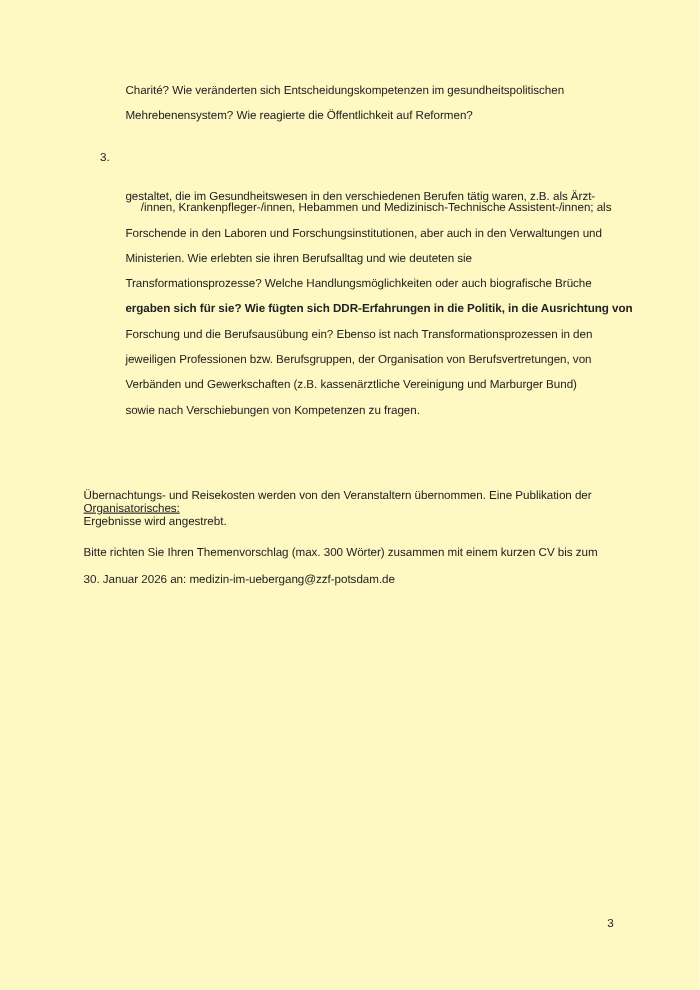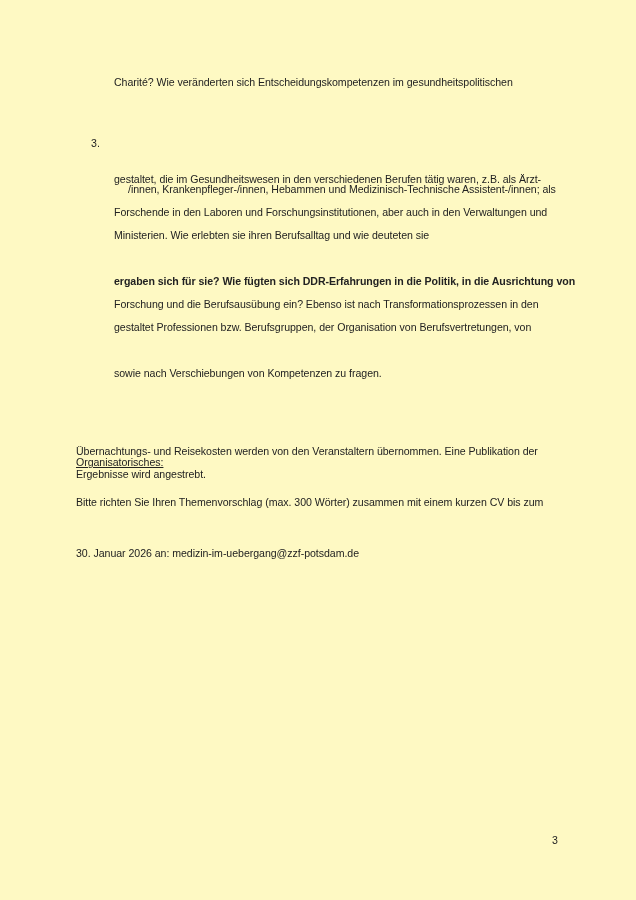--- a/index.html
+++ b/index.html
@@ -47,33 +47,36 @@
       font-size: 10.6px;
       line-height: 14px;
     }
   </style>
 </head>
 <body>
 
 <div class="page">
 
   <div class="line indent" style="top:75px;">Charité? Wie veränderten sich Entscheidungskompetenzen im gesundheitspolitischen</div>
+  <div class="line indent" style="top:98px;">Mehrebenensystem? Wie reagierte die Öffentlichkeit auf Reformen?</div>
 
   <div class="list-num" style="top:136px;">3.</div>
   <div class="line indent" style="top:172px;">gestaltet, die im Gesundheitswesen in den verschiedenen Berufen tätig waren, z.B. als Ärzt-</div>
   <div class="line indent" style="top:182px;margin-left:14px;">/innen, Krankenpfleger-/innen, Hebammen und Medizinisch-Technische Assistent-/innen; als</div>
   <div class="line indent" style="top:228px;">Ministerien. Wie erlebten sie ihren Berufsalltag und wie deuteten sie</div>
   <div class="line indent" style="top:205px;">Forschende in den Laboren und Forschungsinstitutionen, aber auch in den Verwaltungen und</div>
+  <div class="line indent" style="top:251px;">Transformationsprozesse? Welche Handlungsmöglichkeiten oder auch biografische Brüche</div>
   <div class="line indent" style="top:274px;font-weight:bold;">ergaben sich für sie? Wie fügten sich DDR-Erfahrungen in die Politik, in die Ausrichtung von</div>
   <div class="line indent" style="top:297px;">Forschung und die Berufsausübung ein? Ebenso ist nach Transformationsprozessen in den</div>
-  <div class="line indent" style="top:320px;">gestaltet Professionen bzw. Berufsgruppen, der Organisation von Berufsvertretungen, von</div>
+  <div class="line indent" style="top:320px;">jeweiligen Professionen bzw. Berufsgruppen, der Organisation von Berufsvertretungen, von</div>
+  <div class="line indent" style="top:343px;">Verbänden und Gewerkschaften (z.B. kassenärztliche Vereinigung und Marburger Bund)</div>
   <div class="line indent" style="top:366px;">sowie nach Verschiebungen von Kompetenzen zu fragen.</div>
 
   <div class="line body-left underline" style="top:411px;">Organisatorisches:</div>
 
   <div class="line body-left" style="top:444px;">Übernachtungs- und Reisekosten werden von den Veranstaltern übernommen. Eine Publikation der</div>
   <div class="line body-left" style="top:467px;">Ergebnisse wird angestrebt.</div>
 
   <div class="line body-left" style="top:495px;">Bitte richten Sie Ihren Themenvorschlag (max. 300 Wörter) zusammen mit einem kurzen CV bis zum</div>
-  <div class="line body-left" style="top:546px;">30. Januar 2026 an: medizin-im-uebergang@zzf-potsdam.de</div>
+  <div class="line body-left" style="top:520px;">30. Januar 2026 an: medizin-im-uebergang@zzf-potsdam.de</div>
 
   <div class="page-number">3</div>
 </div>
 
 </body></html>

